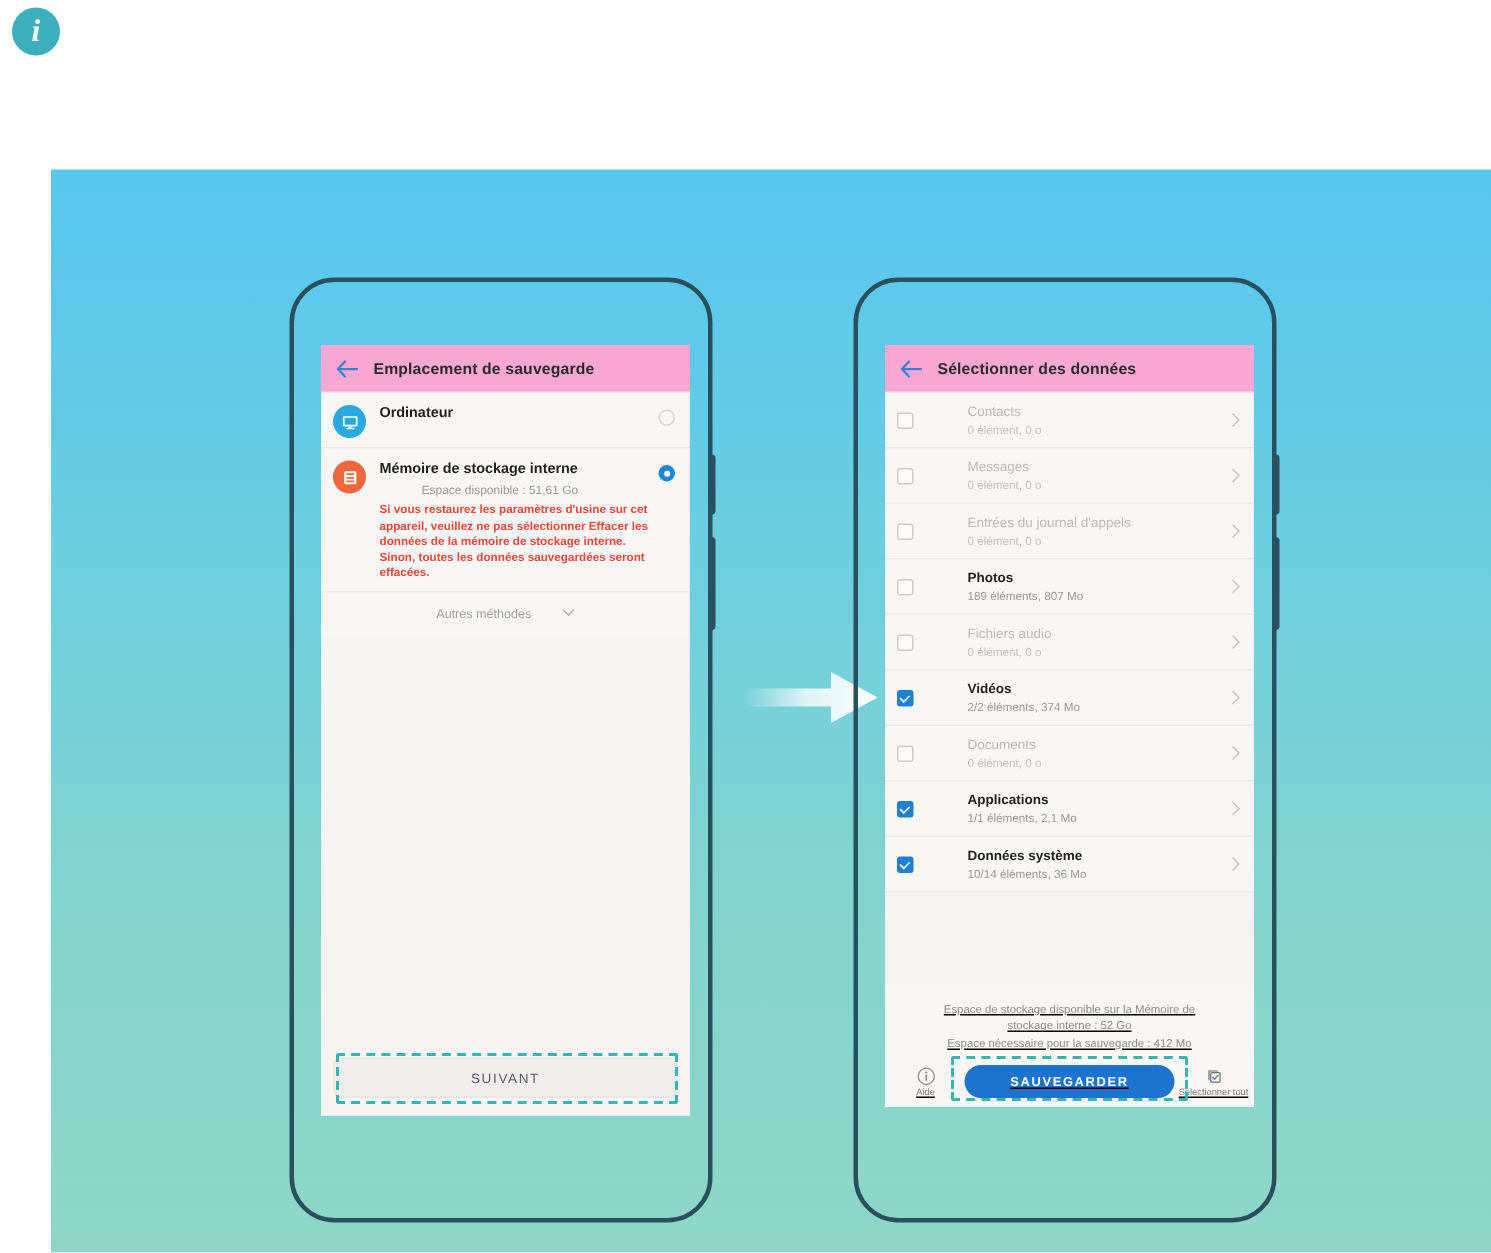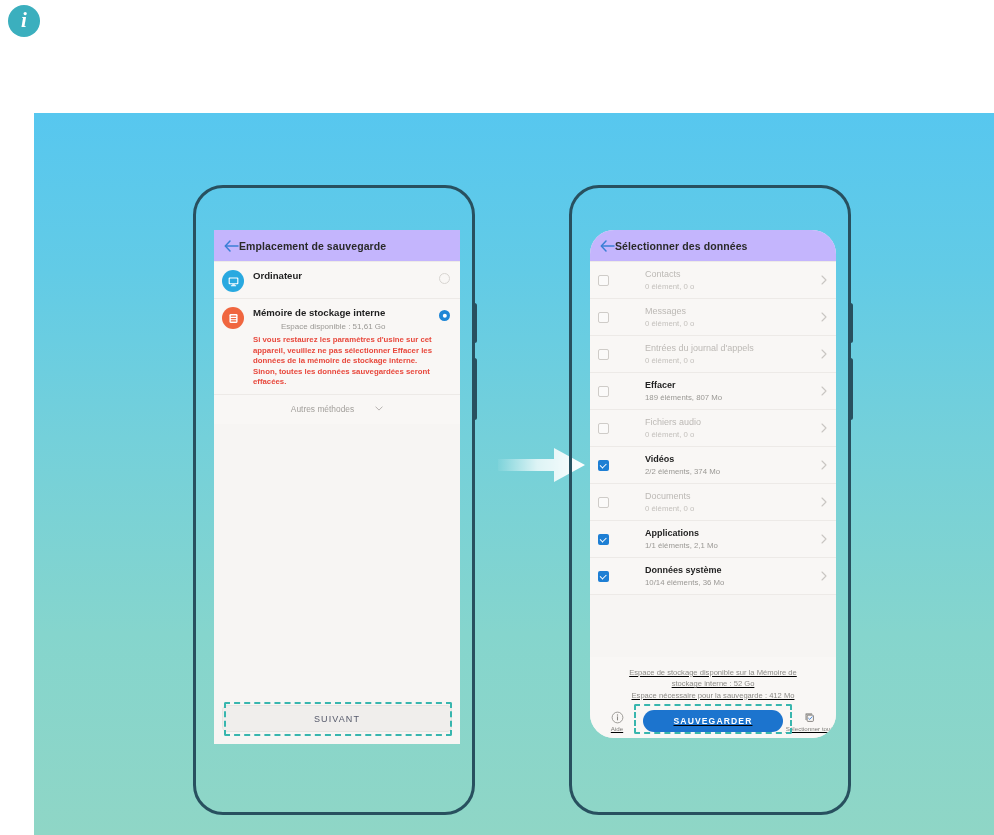--- a/index.html
+++ b/index.html
@@ -51,26 +51,26 @@
   .phone.right .sb1 { right: -5px; top: 115px; height: 40px; }
   .phone.right .sb2 { right: -5px; top: 170px; height: 62px; }
 
   
   .screen {
     position: absolute; left: 18px; top: 42px;
     width: 246px; height: 514px;
     background: #F7F5F3;
     overflow: hidden;
   }
-  .screen.right-screen { height: 508px; border-radius: 24px; }
+  .screen.right-screen { height: 508px; }
 
   
   .appbar {
-    height: 32px; background: #c4b5fd;
-    display: flex; align-items: center; 
+    height: 32px; background: #f9a8d4;
+    display: flex; align-items: center; gap: 10px;
     padding: 0 10px;
     border-bottom: 1px solid #EDEAE7;
   }
   .back-arrow { width: 15px; height: 12px; flex: 0 0 auto; }
   .appbar-title {
     font-size: 10.5px; color: #2A2A2A; font-weight: 600;
     letter-spacing: .1px; white-space: nowrap;
   }
 
   
@@ -294,21 +294,21 @@
                 <div class="d-title">Entrées du journal d'appels</div>
                 <div class="d-sub">0 élément, 0 o</div>
               </div>
               <svg class="chev" viewBox="0 0 6 10">
                 <path d="M1 1 L5 5 L1 9" fill="none" stroke="#C9C6C2" stroke-width="1.1" stroke-linecap="round" stroke-linejoin="round"></path>
               </svg>
             </div>
             <div class="d-row">
               <div class="cbox off"></div>
               <div class="d-body">
-                <div class="d-title">Effacer</div>
+                <div class="d-title">Photos</div>
                 <div class="d-sub">189 éléments, 807 Mo</div>
               </div>
               <svg class="chev" viewBox="0 0 6 10">
                 <path d="M1 1 L5 5 L1 9" fill="none" stroke="#C9C6C2" stroke-width="1.1" stroke-linecap="round" stroke-linejoin="round"></path>
               </svg>
             </div>
             <div class="d-row dim">
               <div class="cbox off"></div>
               <div class="d-body">
                 <div class="d-title">Fichiers audio</div>

